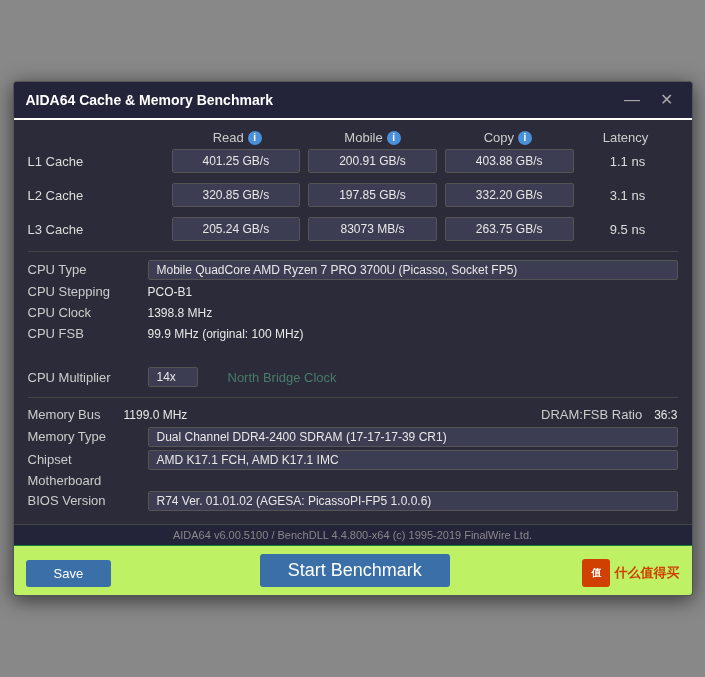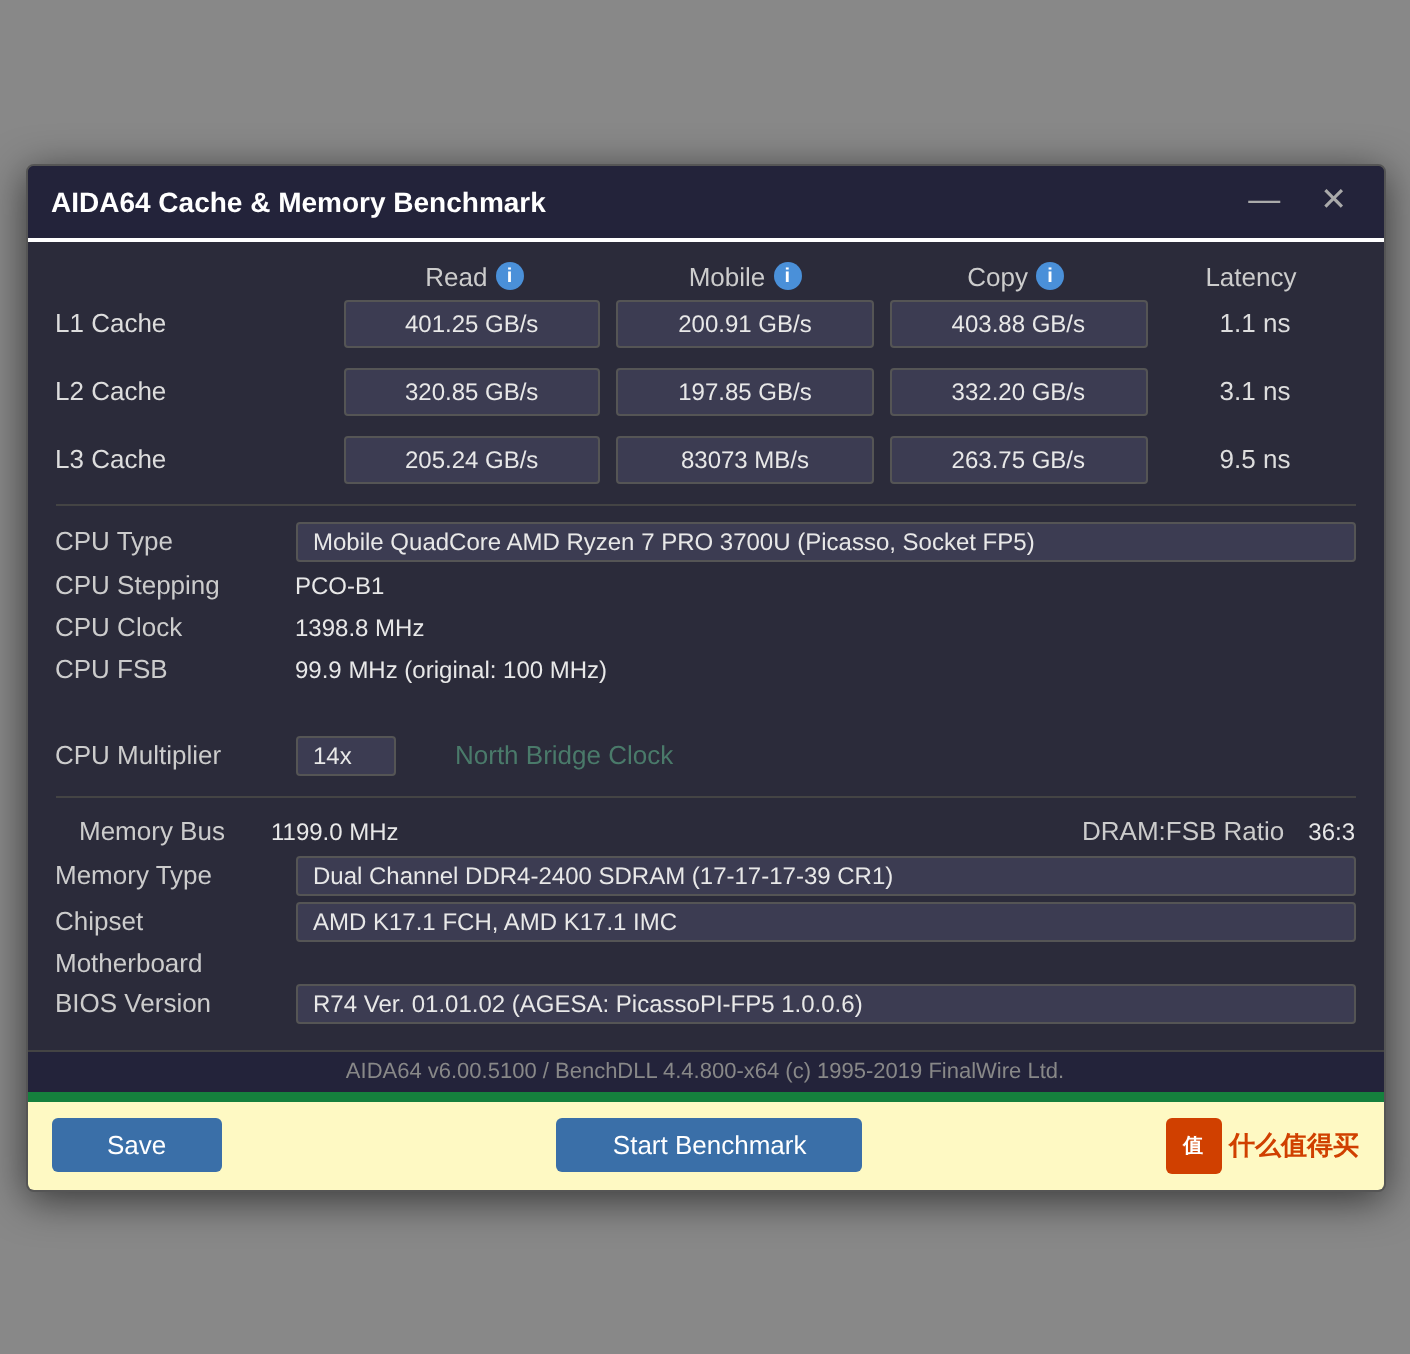--- a/index.html
+++ b/index.html
@@ -139,21 +139,20 @@
     .info-row-value.no-bg {
       background: none;
       border: none;
       padding: 2px 0;
     }
     
     .info-row-double {
       display: flex;
       margin-bottom: 3px;
       gap: 8px;
-      margin-left: 12px;
     }
     .info-row-double .col {
       display: flex;
       align-items: baseline;
       flex: 1;
     }
     .info-row-double .col .info-row-label {
       width: auto;
       margin-right: 6px;
     }
@@ -170,43 +169,43 @@
     .status-bar {
       background: #23233a;
       border-top: 1px solid #444;
       padding: 4px 12px;
       color: #888;
       font-size: 11px;
       text-align: center;
     }
     
     .button-bar {
-      background: #fef9c3;
-      border-top: 5px solid #15803d;
+      background: #bef264;
+      border-top: 1px solid #15803d;
       padding: 8px 12px;
       display: flex;
-      align-items: center;
+      align-items: flex-end;
       justify-content: space-between;
     }
     .btn-save {
       background: #3a6fa8;
       border: none;
       border-radius: 3px;
       color: #fff;
       padding: 6px 28px;
       font-size: 13px;
       cursor: pointer;
     }
     .btn-benchmark {
       background: #3a6fa8;
       border: none;
       border-radius: 3px;
       color: #fff;
       padding: 6px 28px;
-      font-size: 13px;
+      font-size: 18px;
       cursor: pointer;
       margin-left: 16px;
     }
     .watermark {
       color: #d04000;
       font-size: 13px;
       font-weight: bold;
       display: flex;
       align-items: center;
       gap: 4px;

